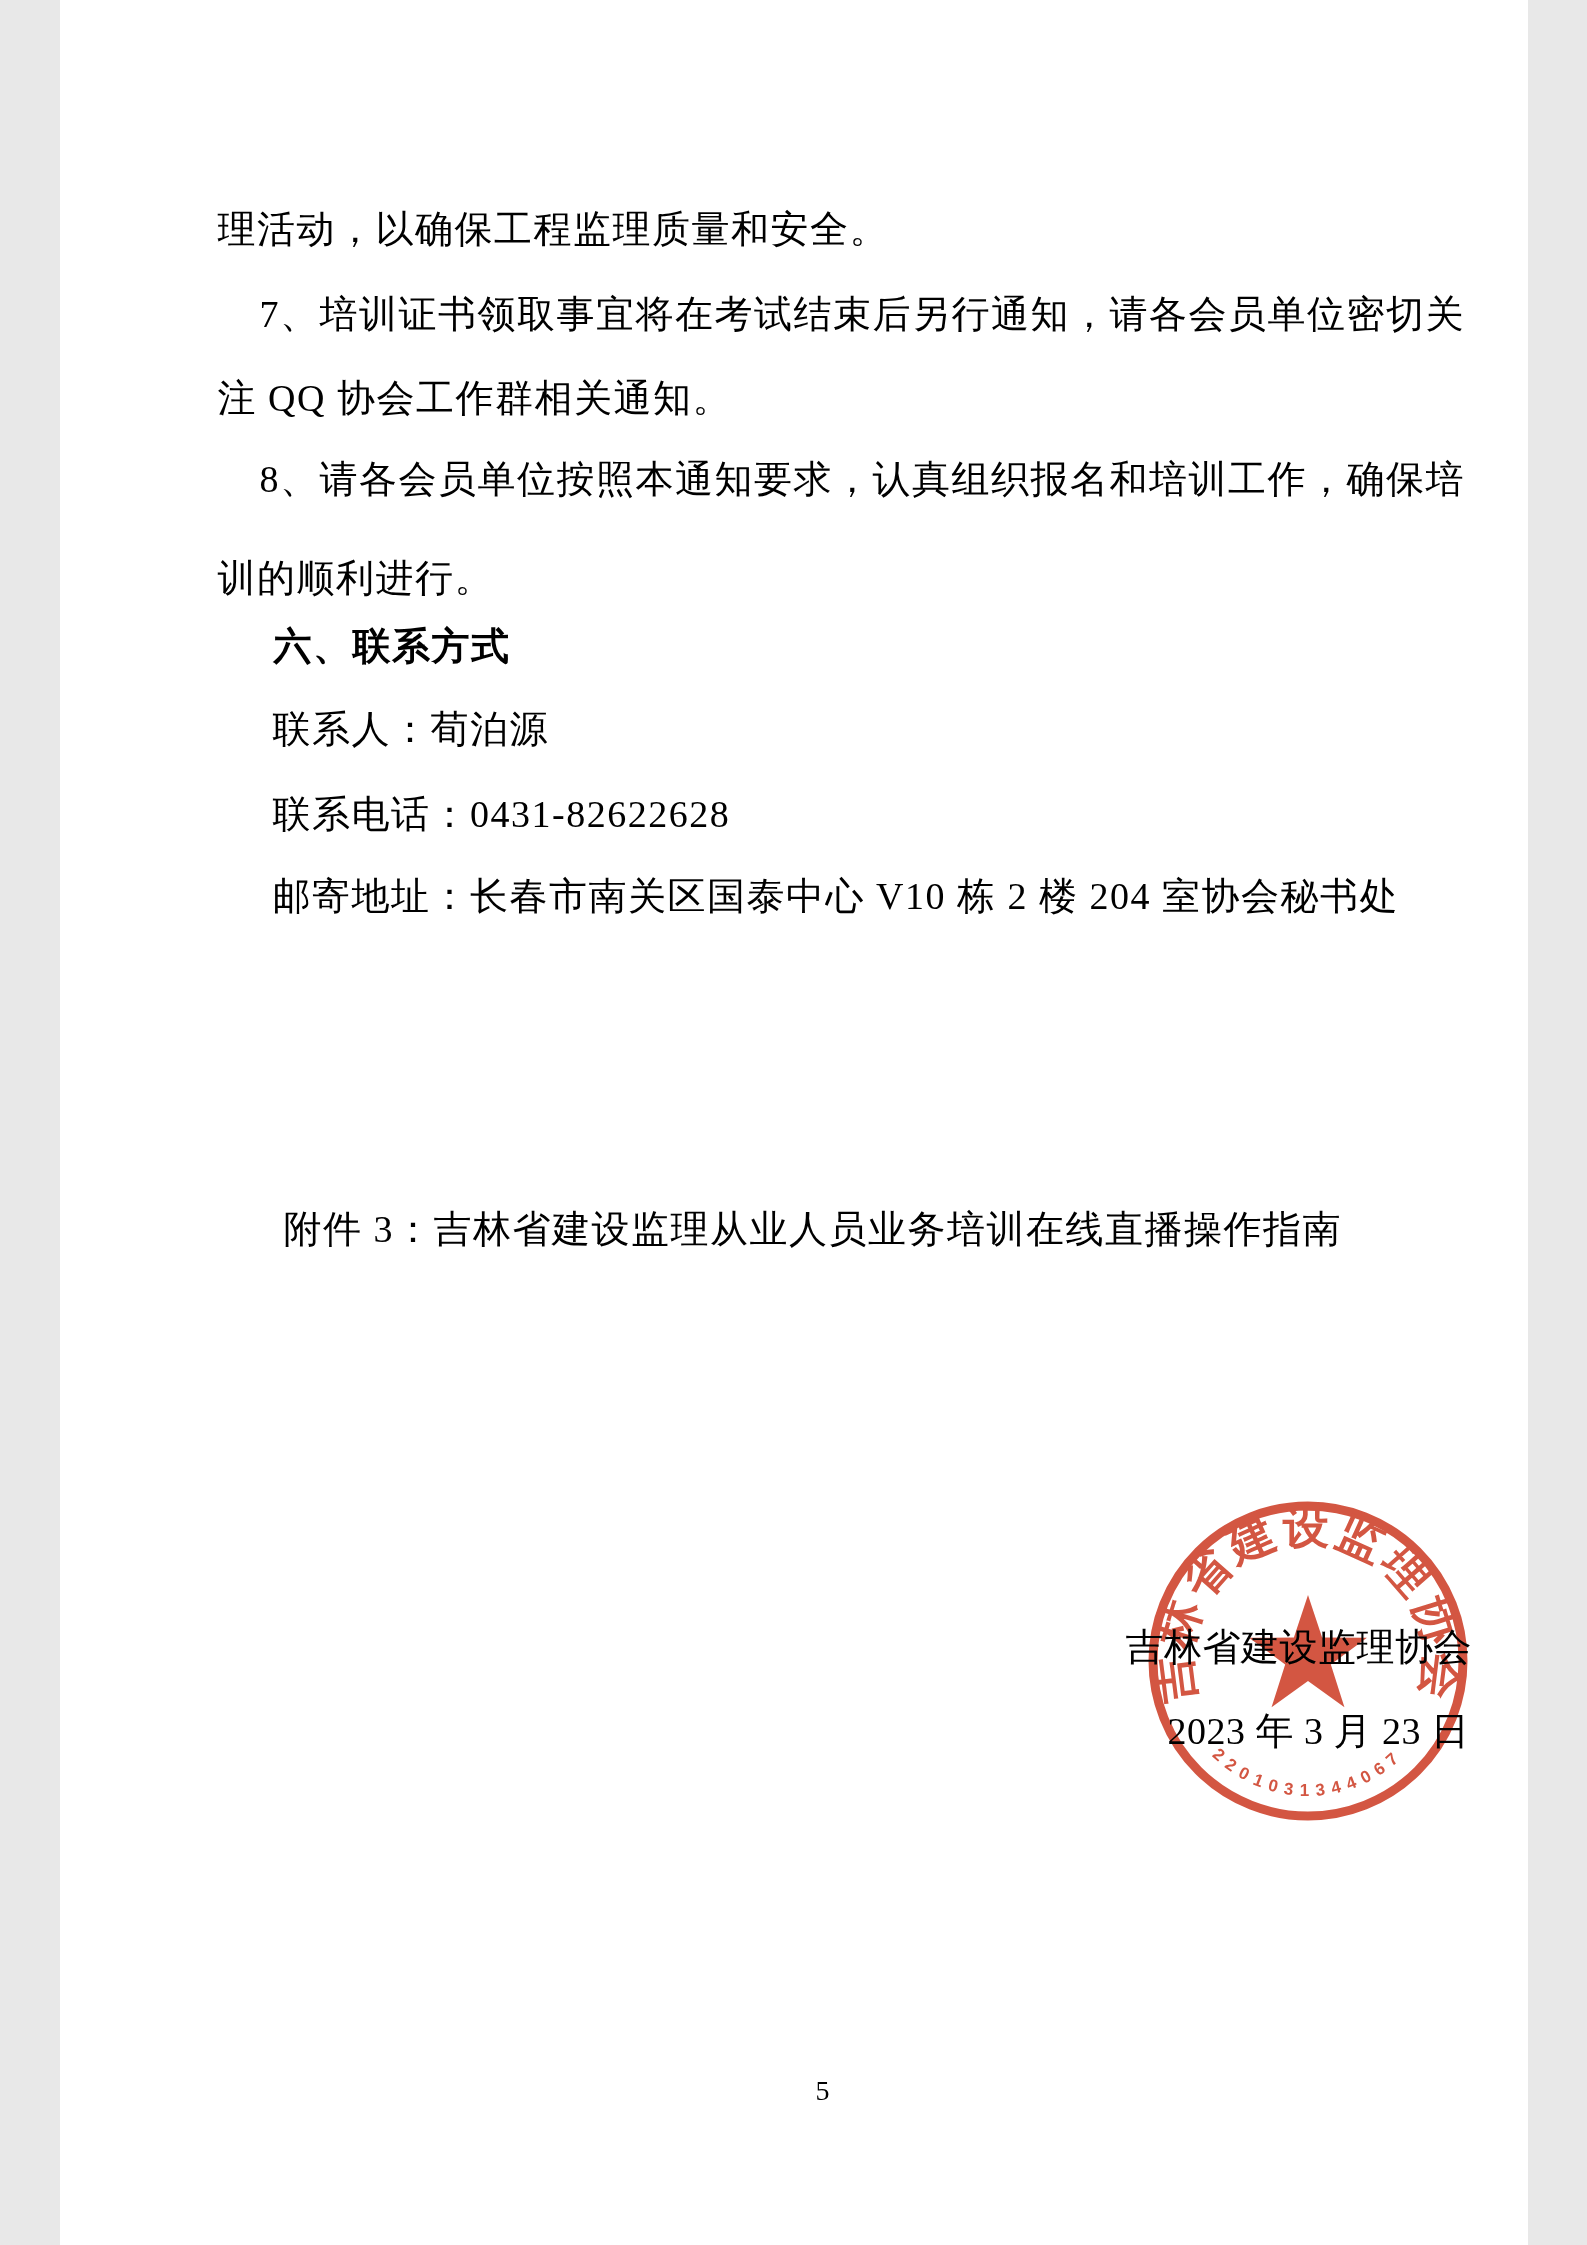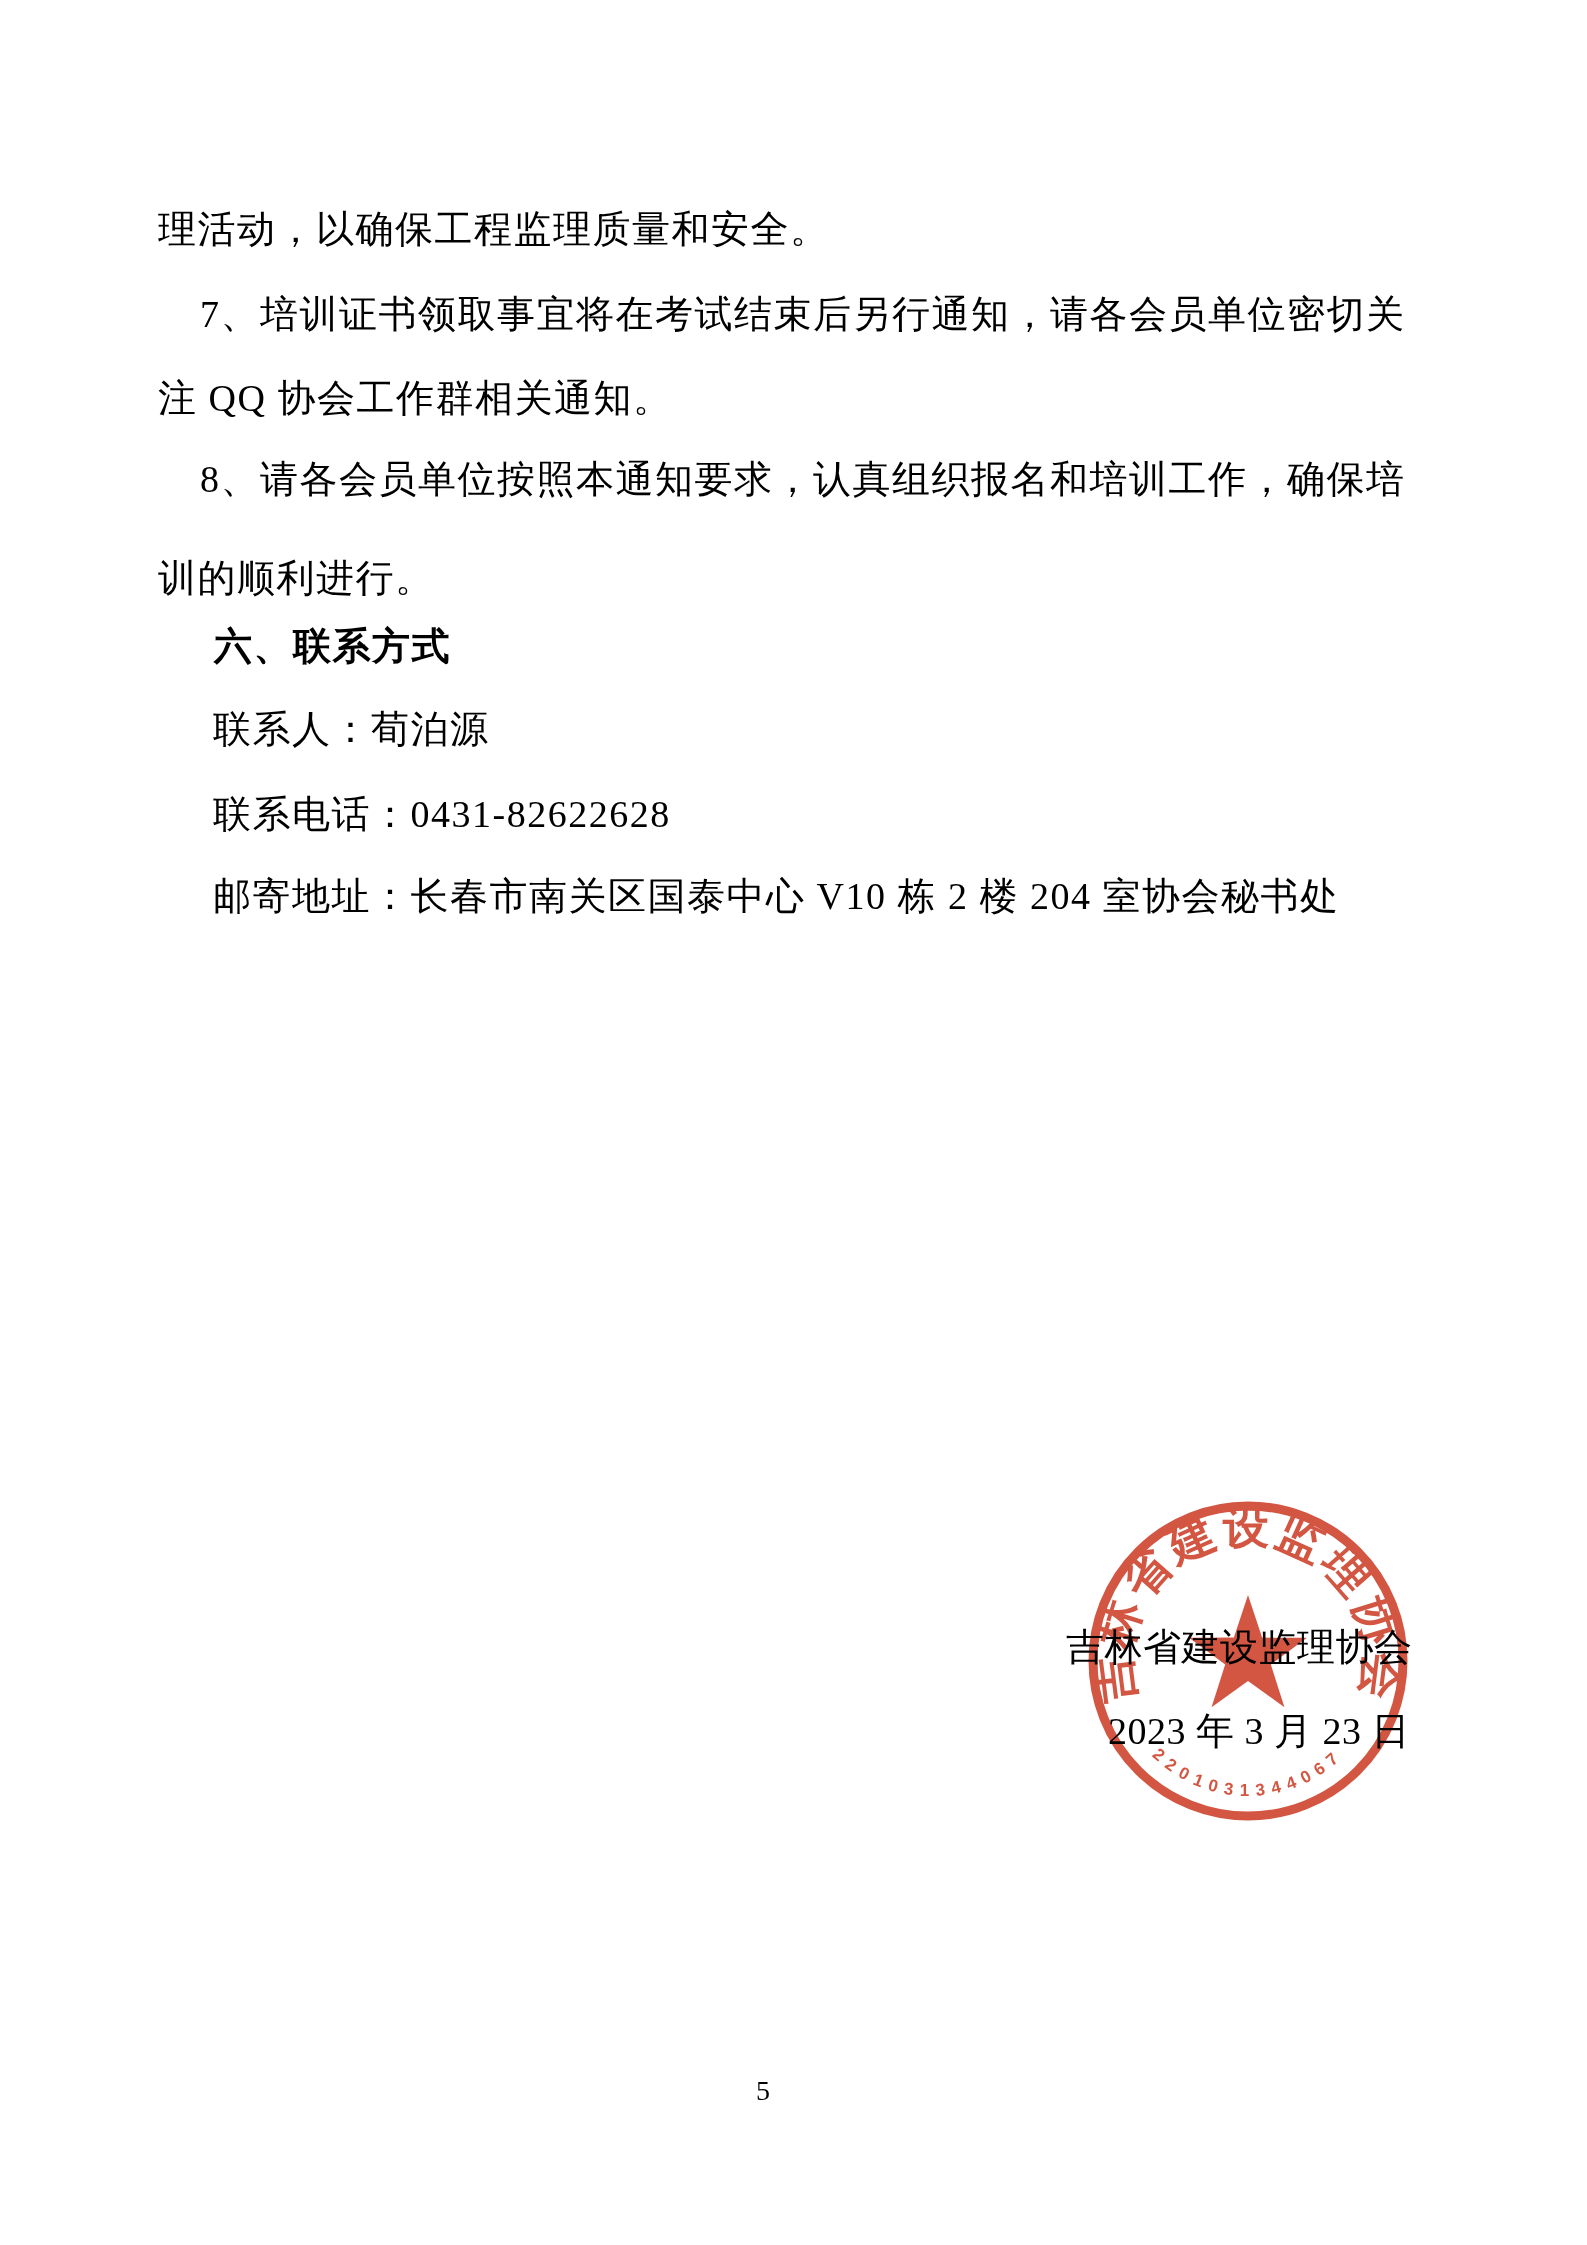--- a/index.html
+++ b/index.html
@@ -1,18 +1,18 @@
 <!DOCTYPE html>
 <html><head>
 <meta charset="utf-8">
 <style>
   html, body { margin: 0; padding: 0; background: #e8e8e8; }
   .page {
     position: relative;
-    width: 1587px;
+    width: 1468px;
     height: 2245px;
     background: #ffffff;
     font-family: "Liberation Serif", "DejaVu Serif", serif;
     color: #000000;
     overflow: hidden;
     margin: 0 auto;
   }
   .line {
     position: absolute;
     font-size: 38px;
@@ -70,20 +70,21 @@
   <div class="line bold" style="left:214px; top:625px;">六、联系方式</div>
 
   <div class="line" style="left:213px; top:708px;text-align:right;">联系人：荀泊源</div>
 
   <div class="line" style="left:213px; top:793px;">联系电话：0431-82622628</div>
 
   <div class="line" style="left:213px; top:875px;">邮寄地址：长春市南关区国泰中心 V10 栋 2 楼 204 室协会秘书处</div>
 
 
 
+  <div class="line" style="left:224px; top:1208px;">附件 3：吉林省建设监理从业人员业务培训在线直播操作指南</div>
 
   <div class="line" style="left:1066px; top:1626px; letter-spacing:0.5px;">吉林省建设监理协会</div>
 
   <div class="line" style="left:1108px; top:1710px; letter-spacing:0.5px;">2023 年 3 月 23 日</div>
 
   <svg class="seal-svg" viewBox="0 0 340 340">
     <defs>
       <path id="arcTop" d="M 63.1 219.9 A 118 118 0 1 1 276.9 219.9" fill="none"></path>
       <path id="arcBottom" d="M 53.1 237.5 A 135 135 0 0 0 286.9 237.5" fill="none"></path>
     </defs>

